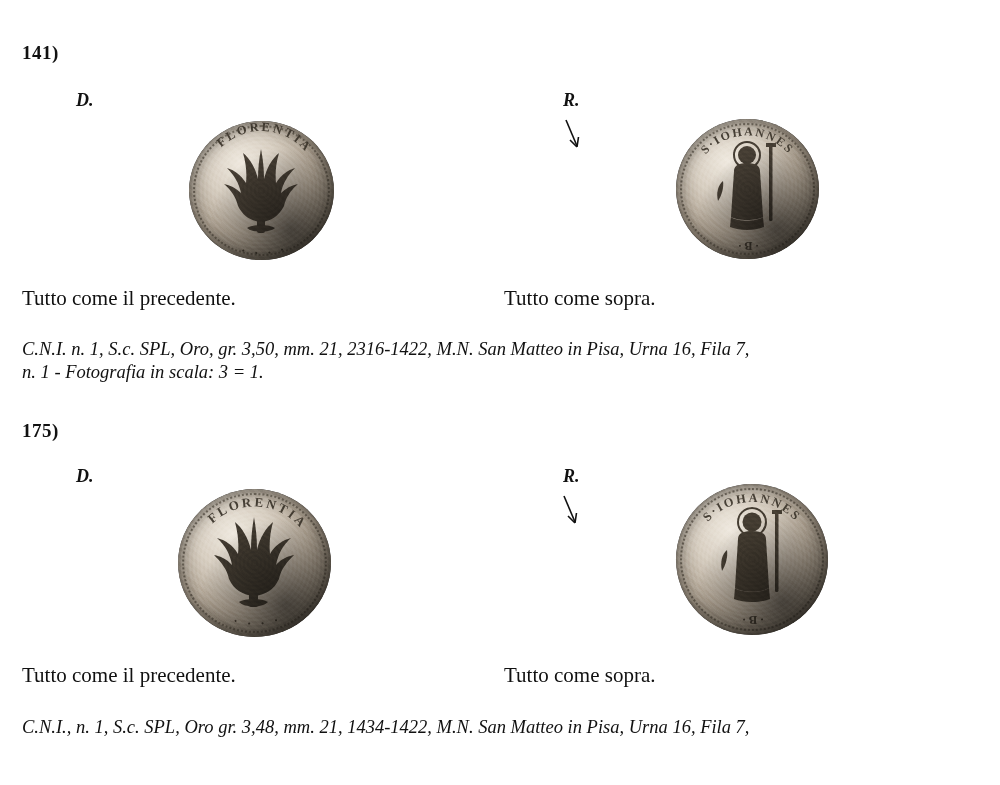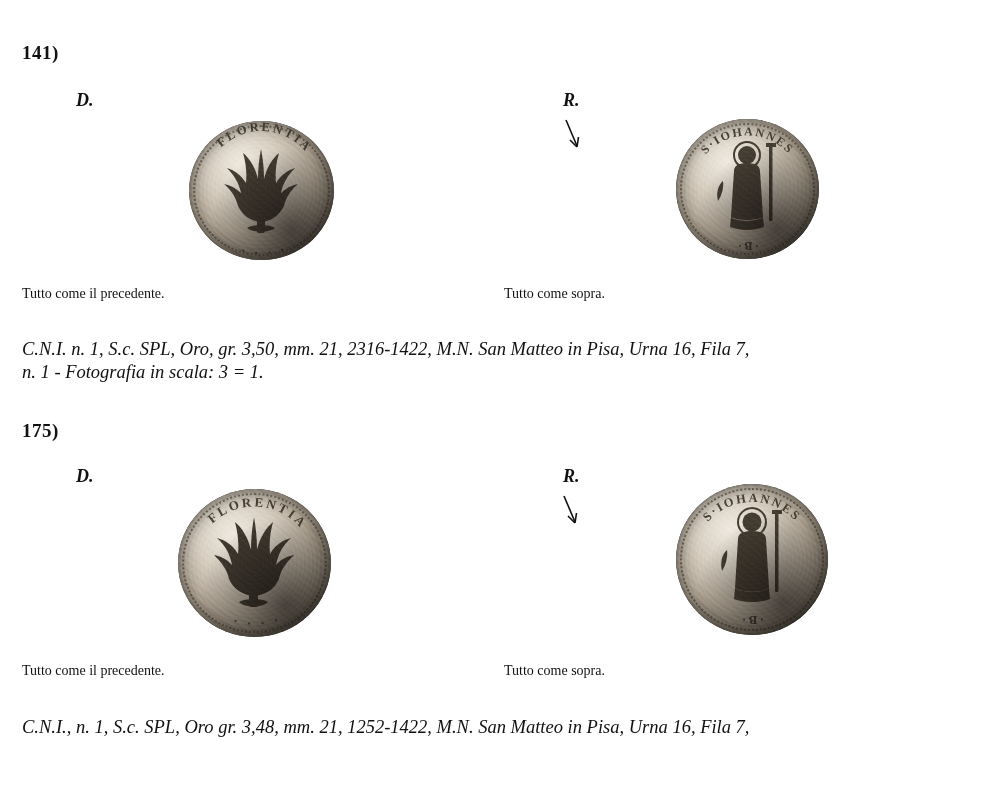--- a/index.html
+++ b/index.html
@@ -33,21 +33,21 @@
     position: absolute;
     font-family: "Liberation Serif", serif;
     font-weight: bold;
     font-style: italic;
     font-size: 18px;
   }
 
   .caption {
     position: absolute;
     font-family: "Liberation Serif", serif;
-    font-size: 14px;
+    font-size: 21px;
     white-space: nowrap;
   }
 
   .ref-line {
     position: absolute;
     font-family: "Liberation Serif", serif;
     font-style: italic;
     font-size: 18.5px;
     white-space: nowrap;
   }
@@ -253,15 +253,15 @@
       </g>
     </svg>
     <div class="grain"></div>
     <div class="shadow"></div>
   </div>
 
   <div class="caption" style="left:22px; top:663px;">Tutto come il precedente.</div>
 
   <div class="caption" style="left:504px; top:663px;">Tutto come sopra.</div>
 
-  <div class="ref-line" style="left:22px; top:717px;">C.N.I., n. 1, S.c. SPL, Oro gr. 3,48, mm. 21, 1252-1422, M.N. San Matteo in Pisa, Urna 16, Fila 7,</div>
+  <div class="ref-line" style="left:22px; top:717px;">C.N.I., n. 1, S.c. SPL, Oro gr. 3,48, mm. 21, 1434-1422, M.N. San Matteo in Pisa, Urna 16, Fila 7,</div>
 
 </div>
 
 </body></html>

